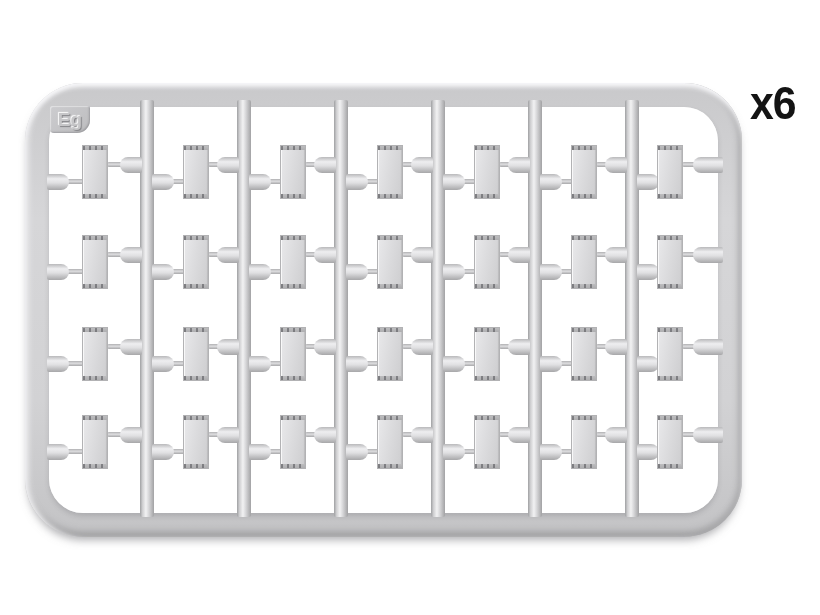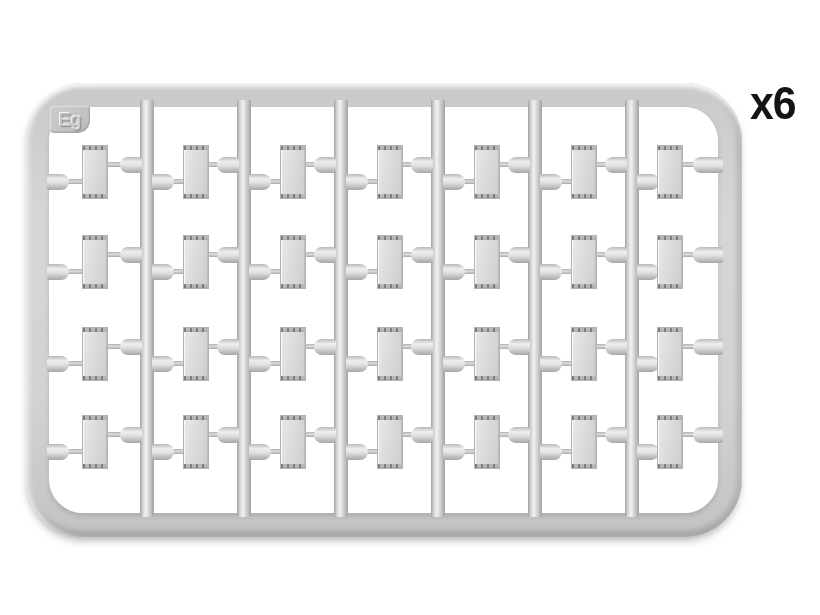--- a/index.html
+++ b/index.html
@@ -68,21 +68,21 @@
   
   .sprue-tab{
     position:absolute;left:50px;top:106px;width:40px;height:27px;
     background:linear-gradient(135deg,#cccccf,#bdbdbf);
     border-radius:2px 2px 13px 4px;
     box-shadow:inset -1px -1px 2px rgba(90,90,95,.35), inset 1px 1px 1px rgba(255,255,255,.5);
     display:flex;align-items:center;justify-content:center;
     z-index:4;
   }
   .sprue-tab span{
-    font-weight:normal;font-size:19px;line-height:1;
+    font-weight:bold;font-size:19px;line-height:1;
     color:#c6c6c8;
     text-shadow:-1px -1px 1px rgba(255,255,255,.9), 1px 1px 1px rgba(60,60,65,.45);
   }
 
   
   .qty-label{
     position:absolute;left:750px;top:80px;
     font-weight:bold;font-size:46px;line-height:1;
     letter-spacing:-1px;
     color:var(--quantity_text,#141414);

